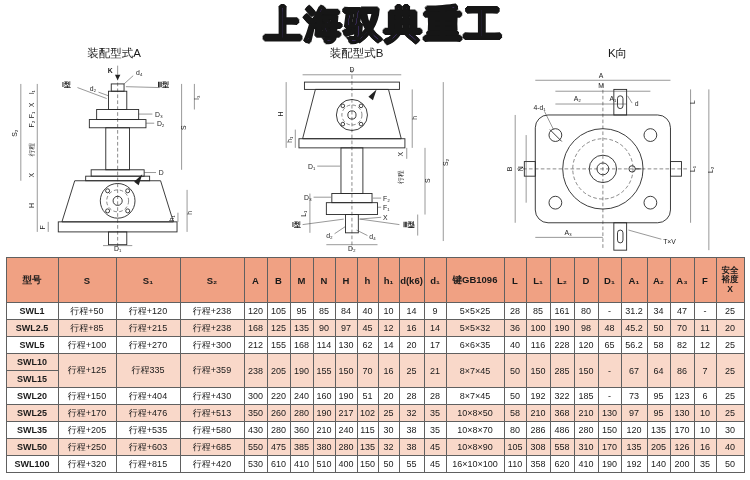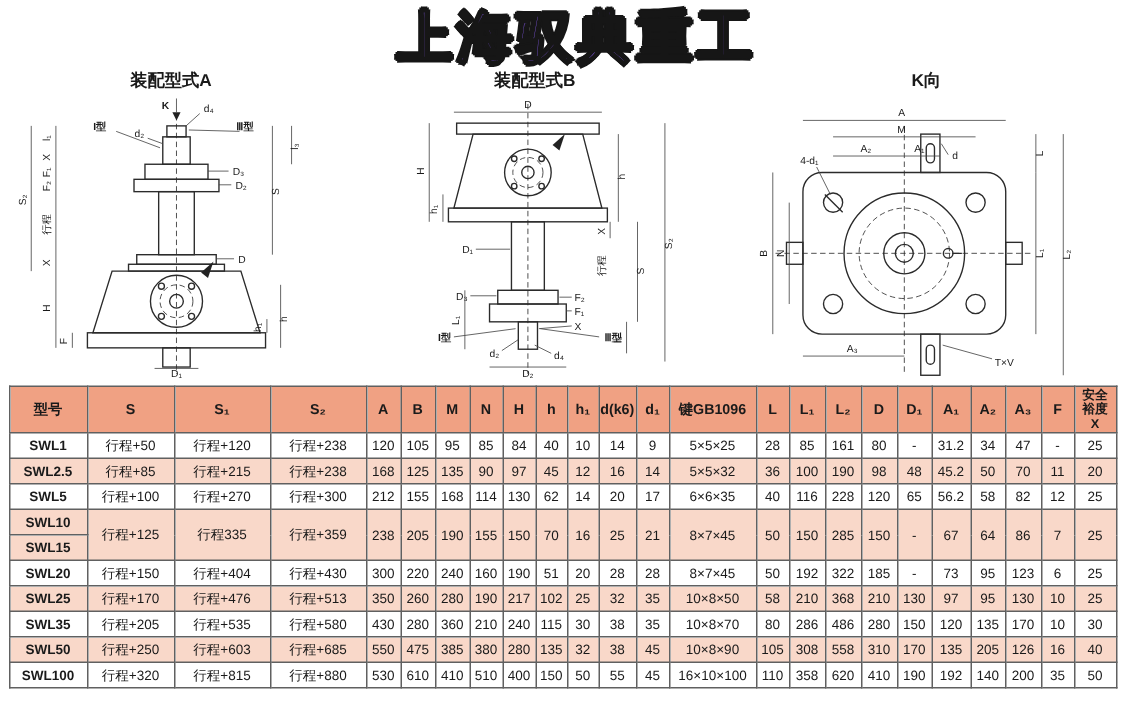--- a/index.html
+++ b/index.html
@@ -8,31 +8,31 @@
   .page-title { position:absolute; left:12px; top:6px; margin:0; font-size:17px; font-weight:bold; letter-spacing:1px; }
   .watermark {
     position:absolute; left:50%; top:0px; transform:translateX(-46%);
     font-size:37px; font-weight:bold; letter-spacing:3px; white-space:nowrap;
     color:#8b5cf6; -webkit-text-stroke:1.5px #161616;
     text-shadow:-2px 0 #161616, 2px 0 #161616, 0 -2px #161616, 0 2px #161616,
                 -1px -1px #161616, 1px 1px #161616, -1px 1px #161616, 1px -1px #161616;
   }
   .diagrams { display:flex; justify-content:space-between; align-items:flex-start; margin:46px 8px 0 8px; }
   figure { margin:0; text-align:center; }
-  figcaption { font-size:11.5px; font-weight:bold; margin-bottom:1px; }
+  figcaption { font-size:11.5px; font-weight:normal; margin-bottom:1px; }
   svg { display:block; margin:0 auto; }
   svg text { fill:#1a1a1a; font-size:7.5px; font-family:"Liberation Sans", sans-serif; }
   .dim { stroke:#444; stroke-width:0.6; fill:none; }
   .body-ln { stroke:#2b2b2b; stroke-width:1; fill:none; }
   .dash { stroke:#2b2b2b; stroke-width:0.6; fill:none; stroke-dasharray:4 2.5; }
   .fillb { fill:#222; stroke:none; }
   table { border-collapse:collapse; table-layout:fixed; margin:5px auto 0 auto; }
   th, td { border:1px solid #606060; text-align:center; vertical-align:middle;
            font-size:9px; padding:0; height:17px; overflow:hidden; white-space:nowrap; }
-  thead th { background:#f0a183; font-weight:bold; height:31px; font-size:9.5px; }
+  thead th { background:#f0a183; font-weight:bold; height:45px; font-size:9.5px; }
   thead th.last-col { white-space:pre-line; font-size:8.5px; line-height:1.08; }
   td.model { font-weight:bold; }
   tr.pink td { background:#f9d8c9; }
   tr.white td { background:#ffffff; }
   table { border:1.5px solid #3a3a3a; }
 </style>
 </head>
 <body>
 
 <div class="page">
@@ -503,21 +503,21 @@
           <td>135</td>
           <td>205</td>
           <td>126</td>
           <td>16</td>
           <td>40</td>
         </tr>
         <tr class="white">
           <td class="model">SWL100</td>
           <td>行程+320</td>
           <td>行程+815</td>
-          <td>行程+880</td>
+          <td>行程+420</td>
           <td>530</td>
           <td>610</td>
           <td>410</td>
           <td>510</td>
           <td>400</td>
           <td>150</td>
           <td>50</td>
           <td>55</td>
           <td>45</td>
           <td>16×10×100</td>

